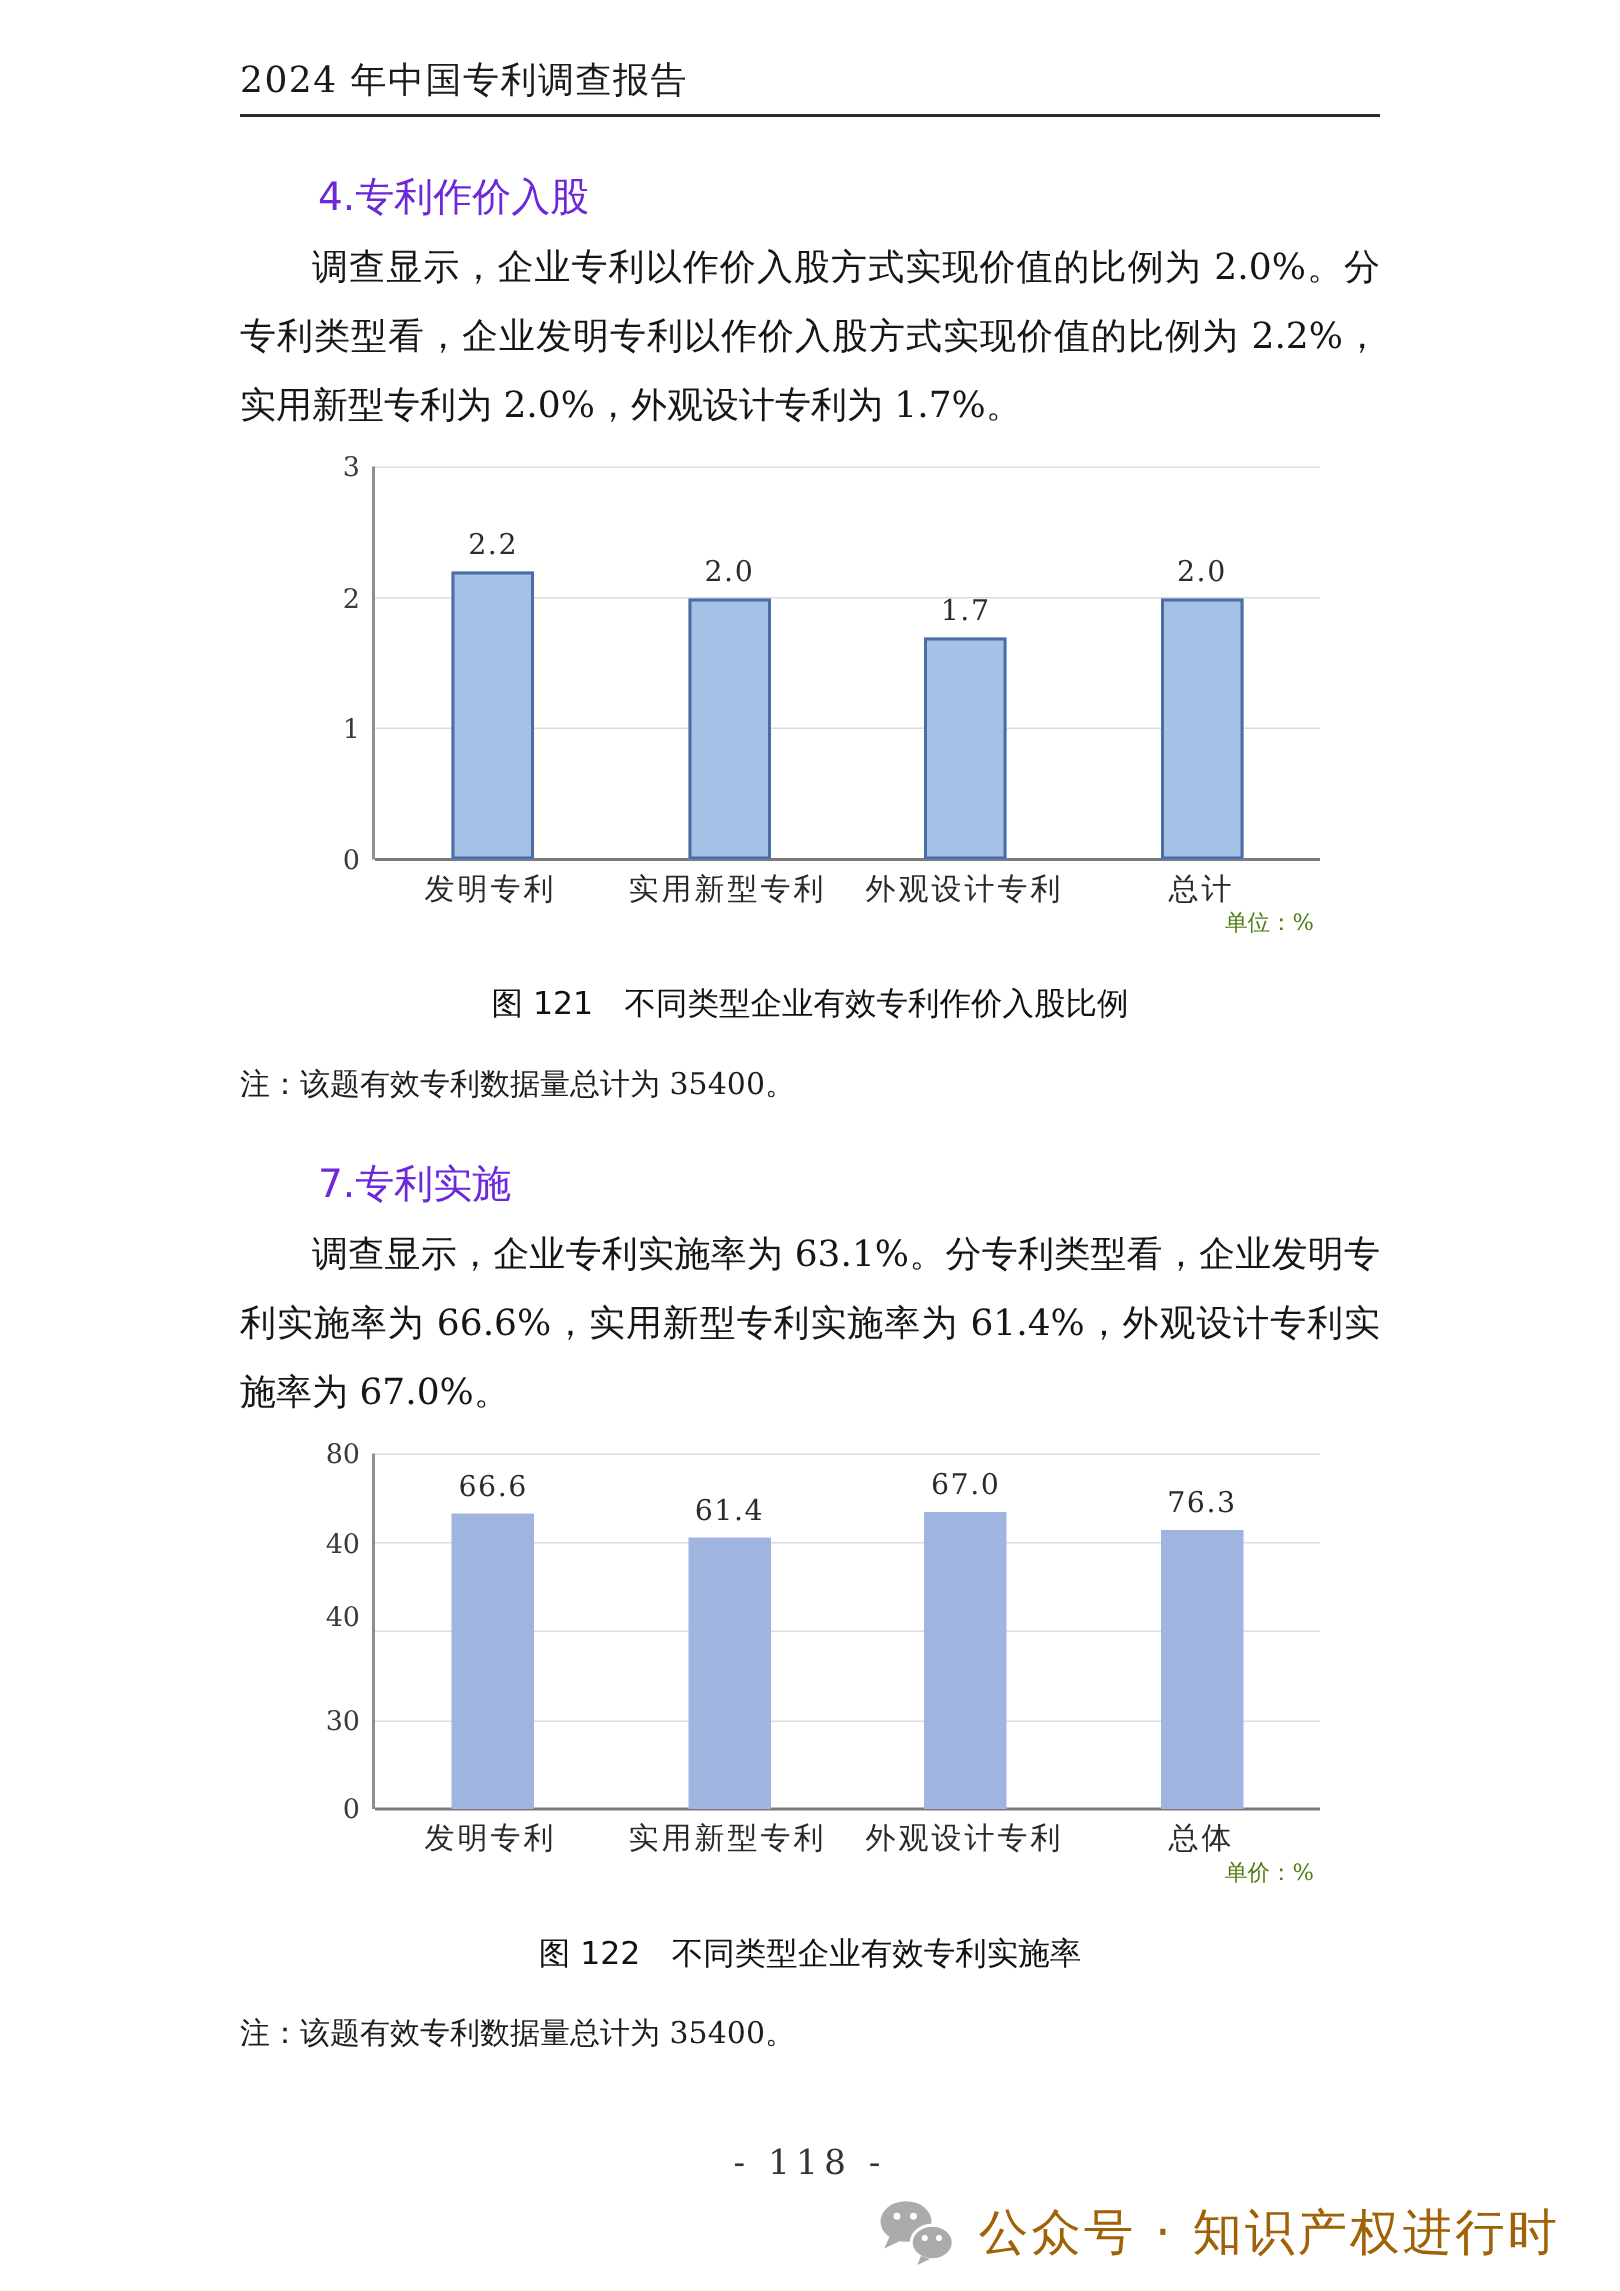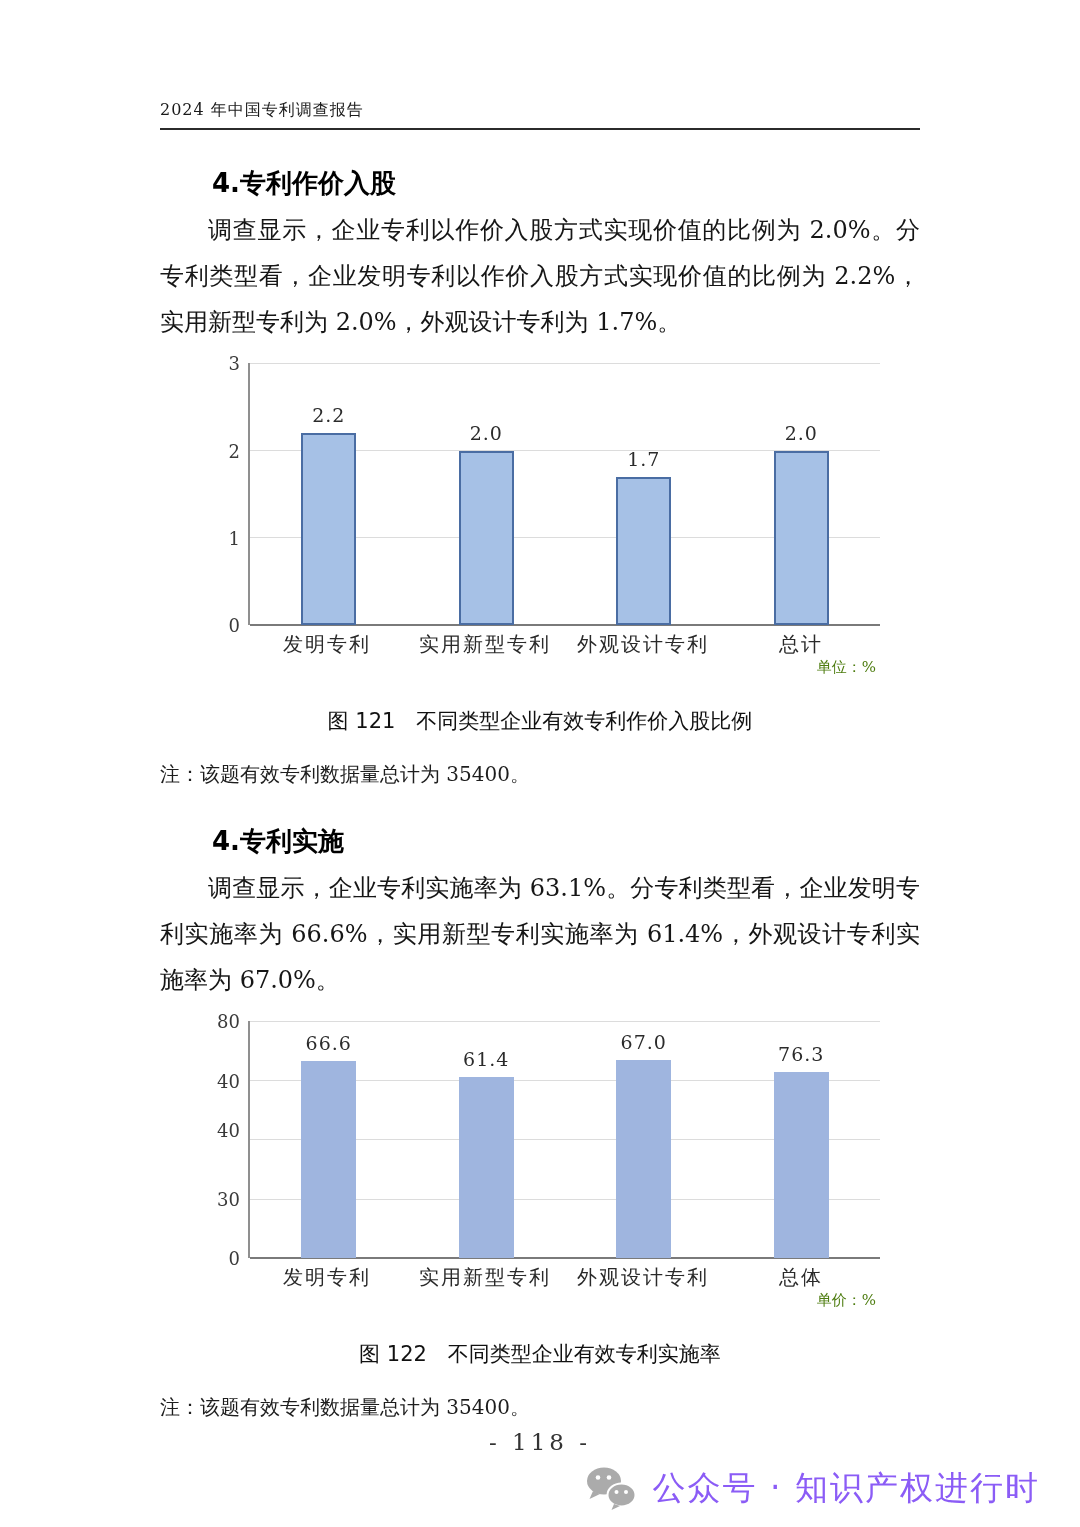--- a/index.html
+++ b/index.html
@@ -12,32 +12,32 @@
     color: #1c1c1c;
     overflow: hidden;
   }
   .content {
     position: absolute;
     left: 160px;
     top: 0;
     width: 760px;
   }
   .report-header {
-    padding-top: 100px;
+    padding-top: 37px;
     padding-bottom: 7px;
-    font-size: 16px;
+    font-size: 24px;
     letter-spacing: 1px;
     color: #1a1a1a;
     border-bottom: 2px solid #2b2b2b;
   }
   .section-heading {
     font-family: "DejaVu Sans", sans-serif;
-    font-weight: bold;
+    font-weight: normal;
     font-size: 26px;
-    color: #000000;
+    color: #6d28d9;
     margin: 36px 0 6px 52px;
   }
   .body-para {
     font-size: 24px;
     line-height: 1.92;
     text-align: justify;
     text-indent: 2em;
     margin: 4px 0 0 0;
     color: #161616;
   }
@@ -94,21 +94,21 @@
     letter-spacing: 4px;
   }
   .watermark {
     position: absolute;
     right: 40px; bottom: 16px;
     display: flex; align-items: center; gap: 14px;
   }
   .watermark-text {
     font-family: "DejaVu Sans", sans-serif;
     font-size: 33px;
-    color: #8b5cf6;
+    color: #a16207;
     letter-spacing: 2px;
     white-space: nowrap;
   }
   .wechat-icon { width: 56px; height: 46px; }
 </style>
 </head>
 <body>
 
 <div class="page">
   <div class="content">
@@ -154,21 +154,21 @@
             <div class="cat-label">外观设计专利</div>
             <div class="cat-label">总计</div>
           </div>
         </div>
       <div class="unit-label">单位：%</div>
     </div>
 
     <div class="figure-caption">图 121　不同类型企业有效专利作价入股比例</div>
     <p class="note">注：该题有效专利数据量总计为 35400。</p>
 
-    <h2 class="section-heading">4.专利实施</h2>
+    <h2 class="section-heading">7.专利实施</h2>
     <p class="body-para">调查显示，企业专利实施率为 63.1%。分专利类型看，企业发明专利实施率为 66.6%，实用新型专利实施率为 61.4%，外观设计专利实施率为 67.0%。</p>
 
     <div class="chart-block">
       <div class="chart-area">
           <div class="plot" style="height: 237px;">
             <div class="gridline baseline" style="bottom: -1px;"></div>
             <div class="ytick" style="bottom: -11px;">0</div>
             <div class="gridline" style="bottom: 58.75px;"></div>
             <div class="ytick" style="bottom: 48.25px;">30</div>
             <div class="gridline" style="bottom: 118px;"></div>

